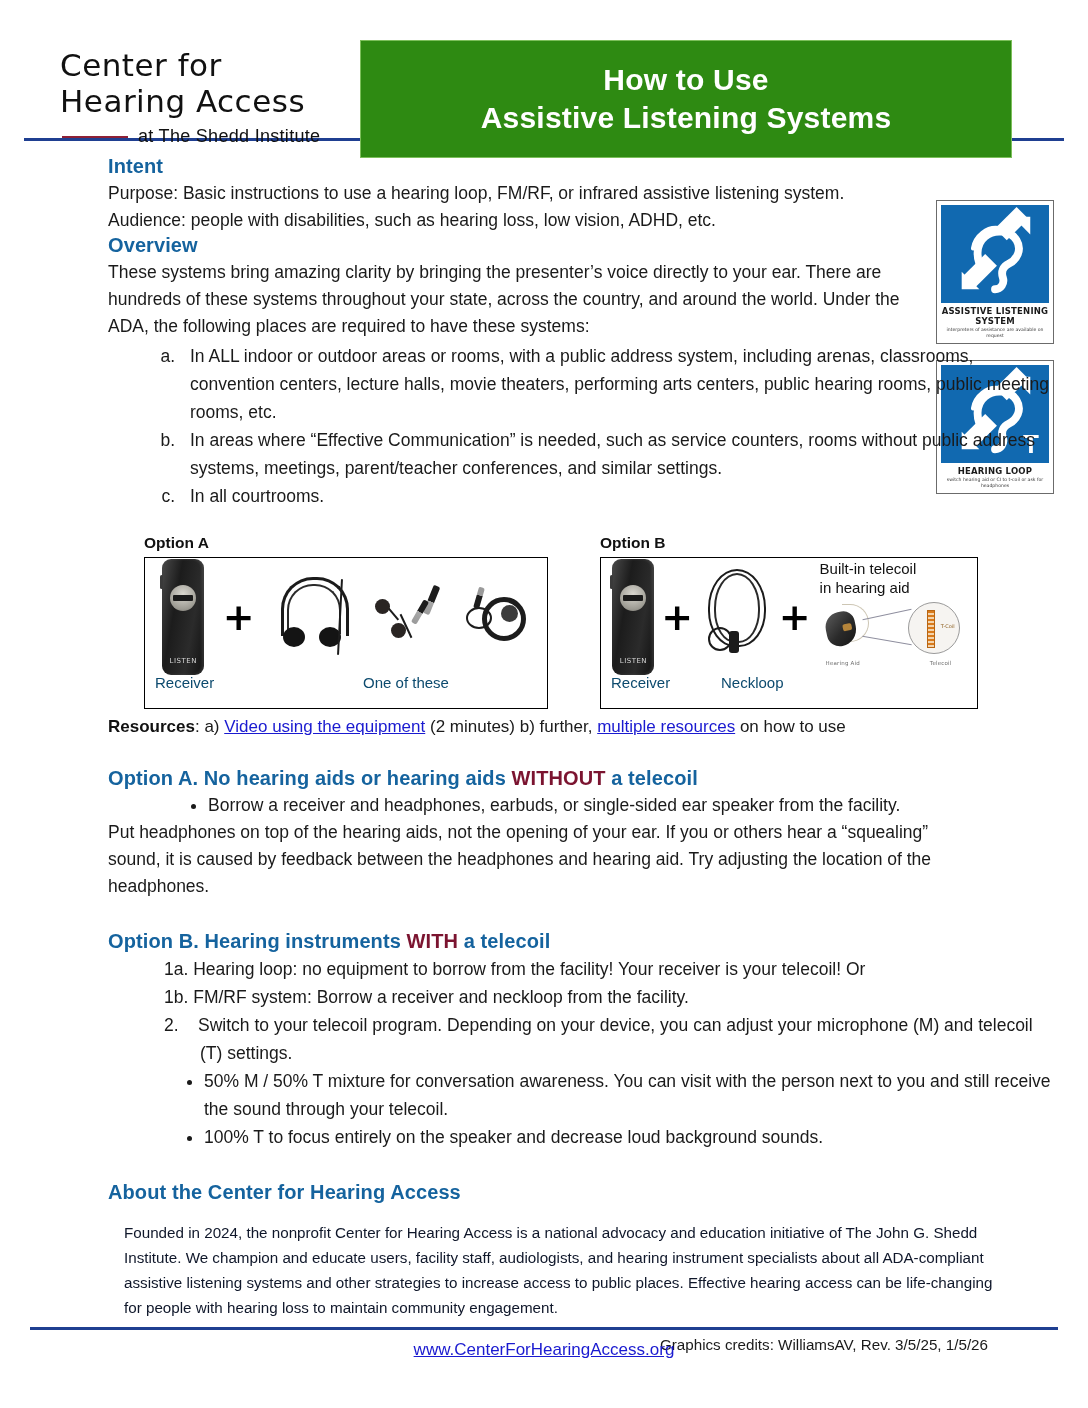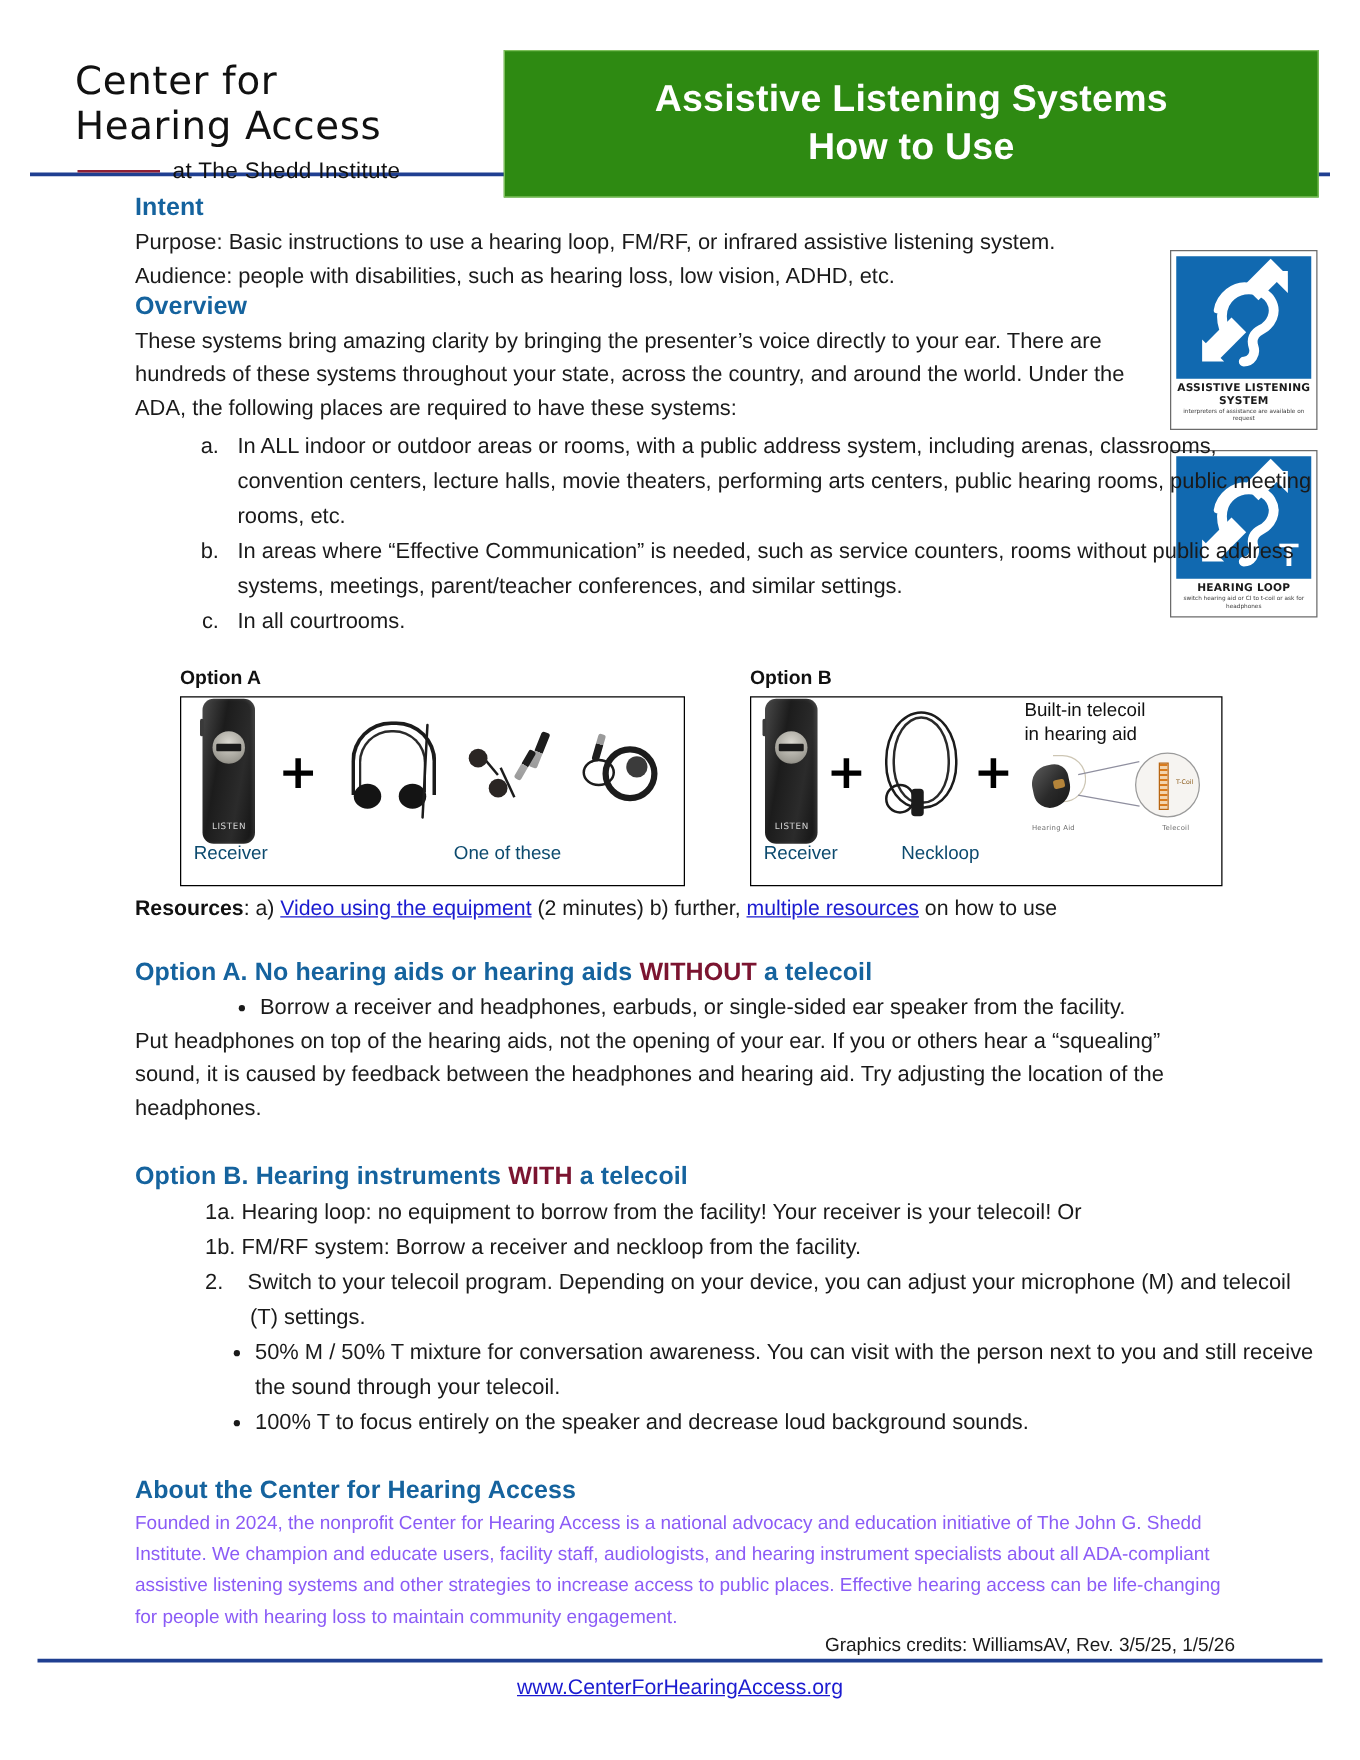--- a/index.html
+++ b/index.html
@@ -21,21 +21,21 @@
     height: 1408px;
     box-sizing: border-box;
     padding: 0;
   }
 
   
   .header {
     display: flex;
     align-items: flex-start;
     justify-content: space-between;
-    padding: 40px 33px 0 60px;
+    padding: 40px 76px 0 60px;
     height: 128px;
     box-sizing: border-box;
   }
   .logo {
     width: 300px;
     padding-top: 8px;
   }
   .logo-l1, .logo-l2 {
     font-family: "DejaVu Sans", sans-serif;
     font-size: 31px;
@@ -498,22 +498,22 @@
     max-width: 880px;
   }
   ul.sub-bullets > li {
     font-size: 17.5px;
     line-height: 28px;
   }
   .about-body {
     font-size: 15.2px;
     line-height: 25px;
     max-width: 880px;
-    color: #8b5cf6;
-    margin: 0;
+    color: #0f172a;
+    margin: 16px;
   }
   .credits {
     font-size: 15.2px;
     text-align: right;
     max-width: 880px;
     margin-top: 2px;
     color: #1a1a1a;
   }
 
   
@@ -541,22 +541,22 @@
   <div class="header">
     <div class="logo">
       <div class="logo-l1">Center for</div>
       <div class="logo-l2">Hearing Access</div>
       <div class="logo-sub-row">
         <div class="logo-rule"></div>
         <div class="logo-sub">at The Shedd Institute</div>
       </div>
     </div>
     <div class="banner">
+      <div class="banner-line">How to Use</div>
       <div class="banner-line">Assistive Listening Systems</div>
-      <div class="banner-line">How to Use</div>
     </div>
   </div>
   <div class="rule-top"></div>
 
   <div class="signs">
     <div class="sign">
       <div class="sign-blue">
         <svg viewBox="0 0 100 100" width="100%" height="100%">
           <path d="M18 72 L40 50 L52 62 L30 84 Z" fill="#ffffff"></path>
           <path d="M16 86 L16 68 L34 86 Z" fill="#ffffff"></path>

